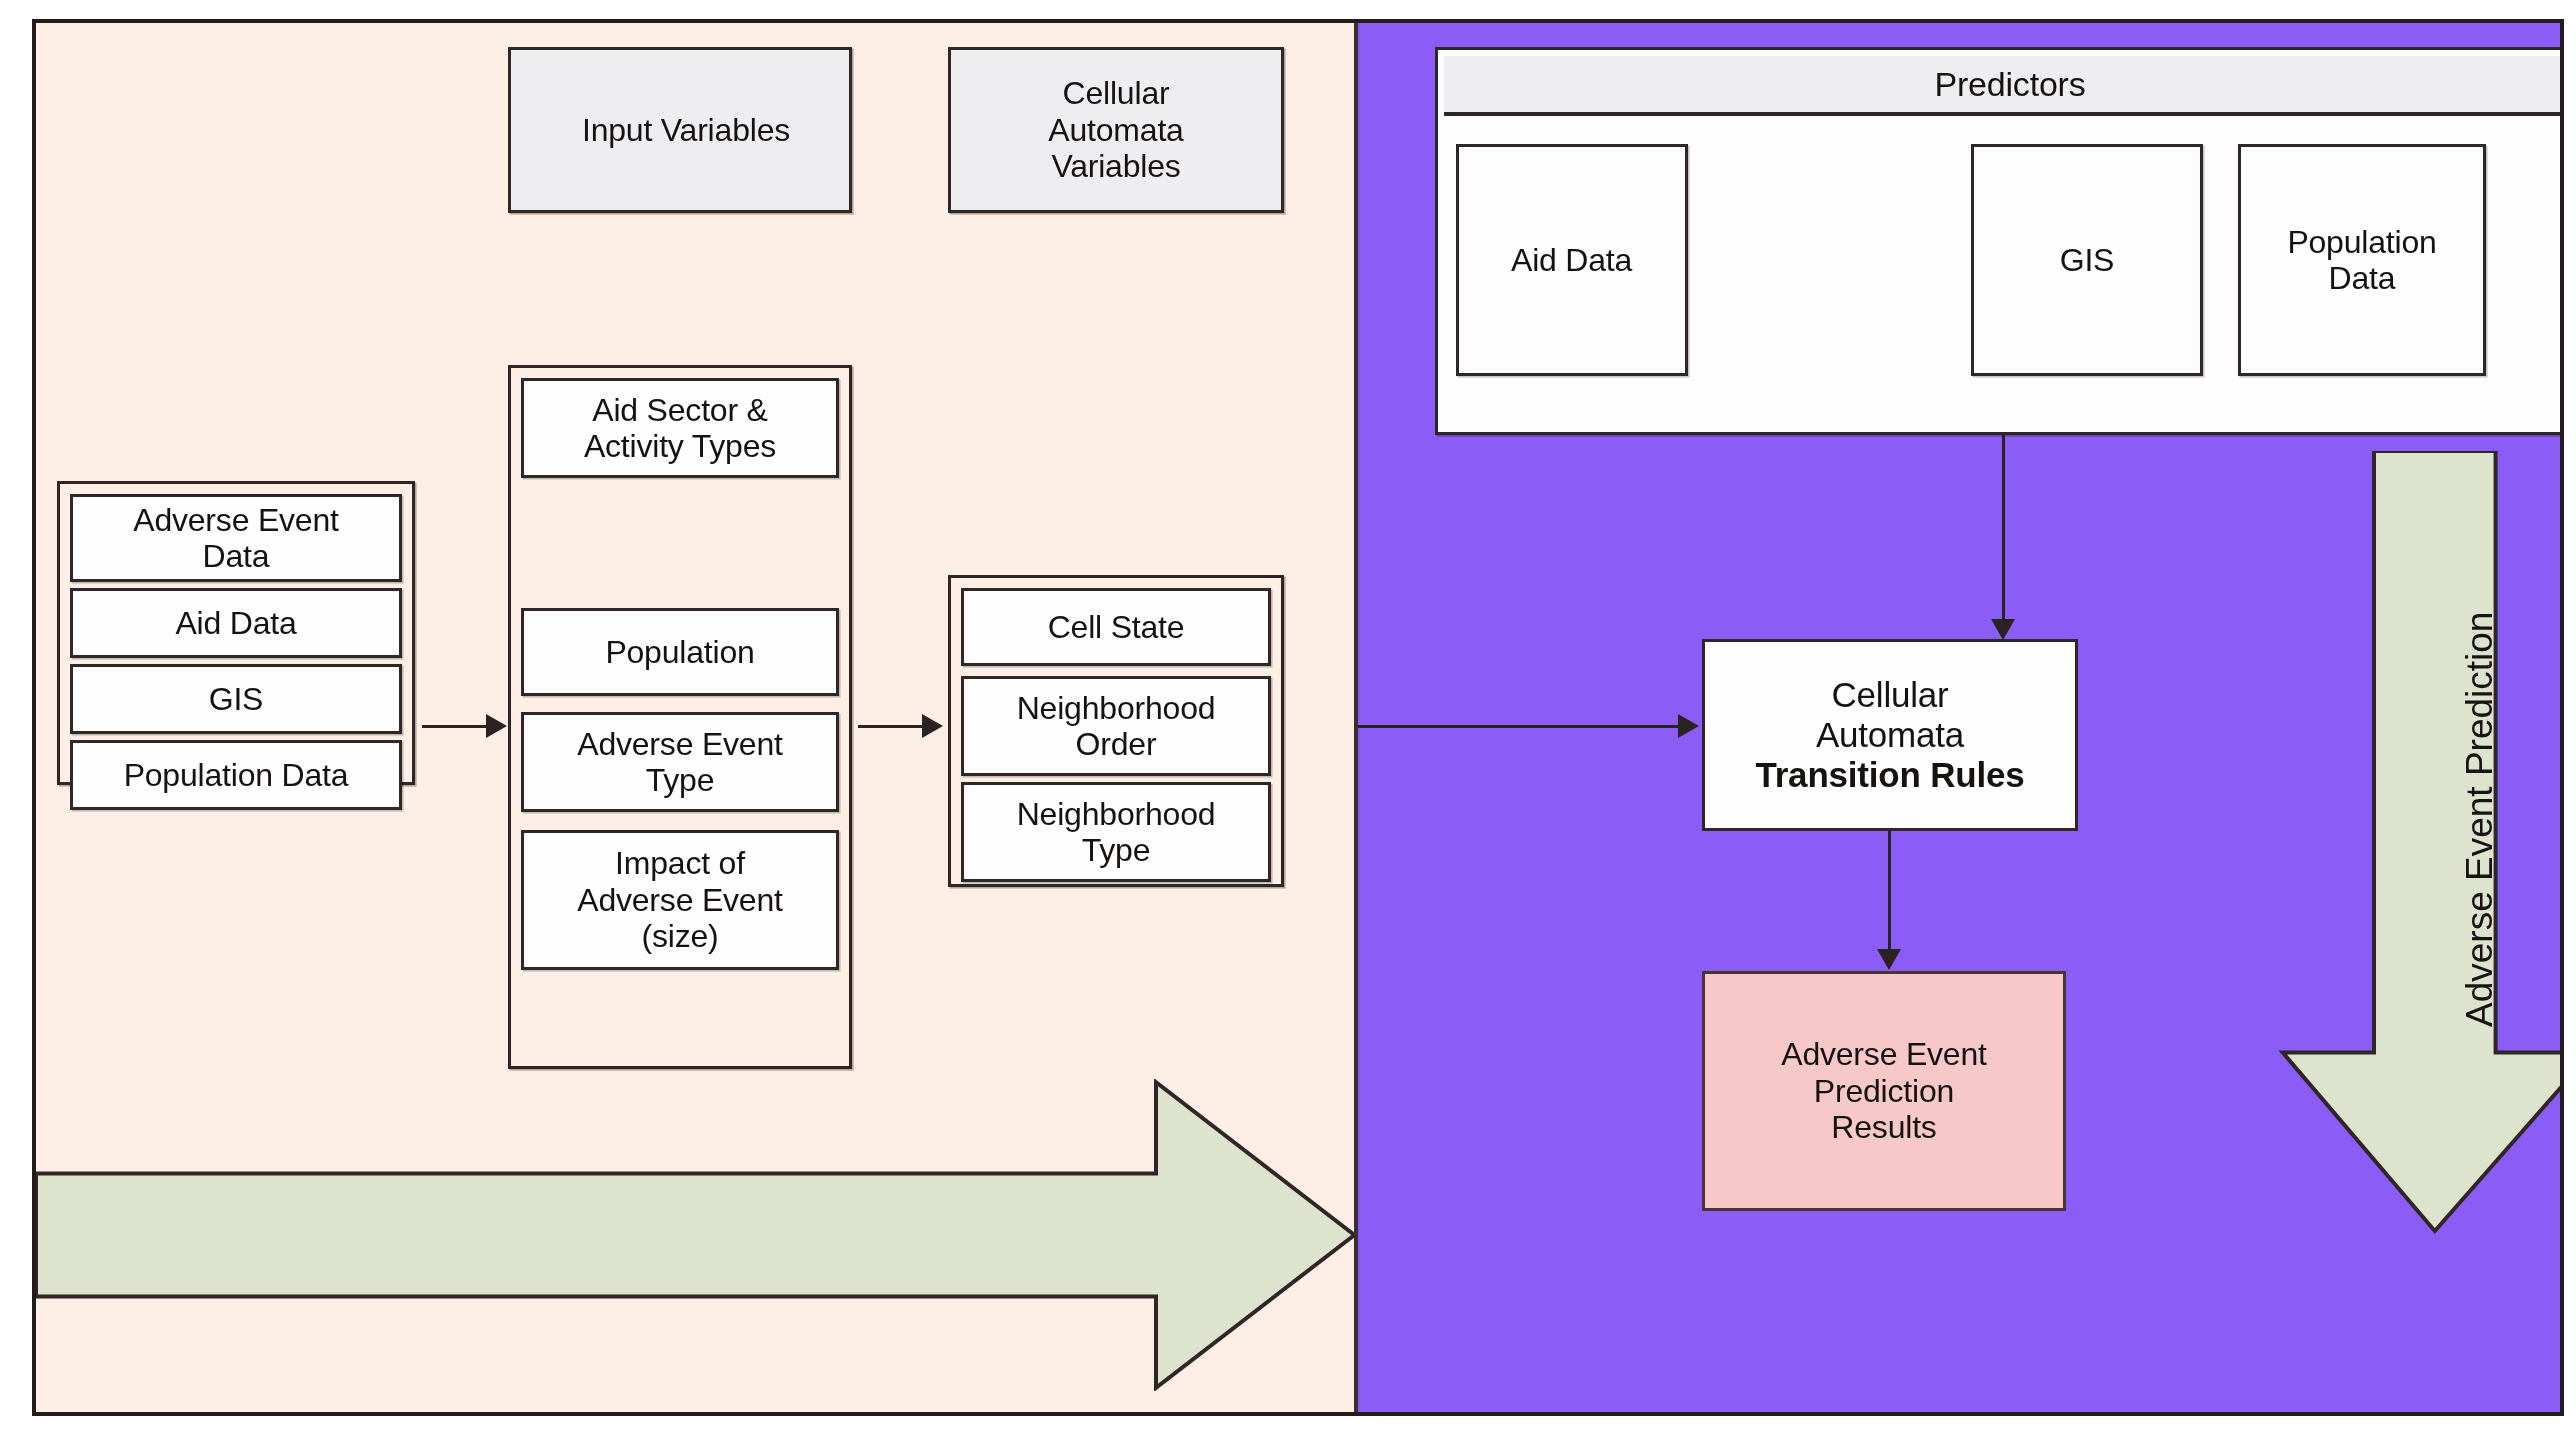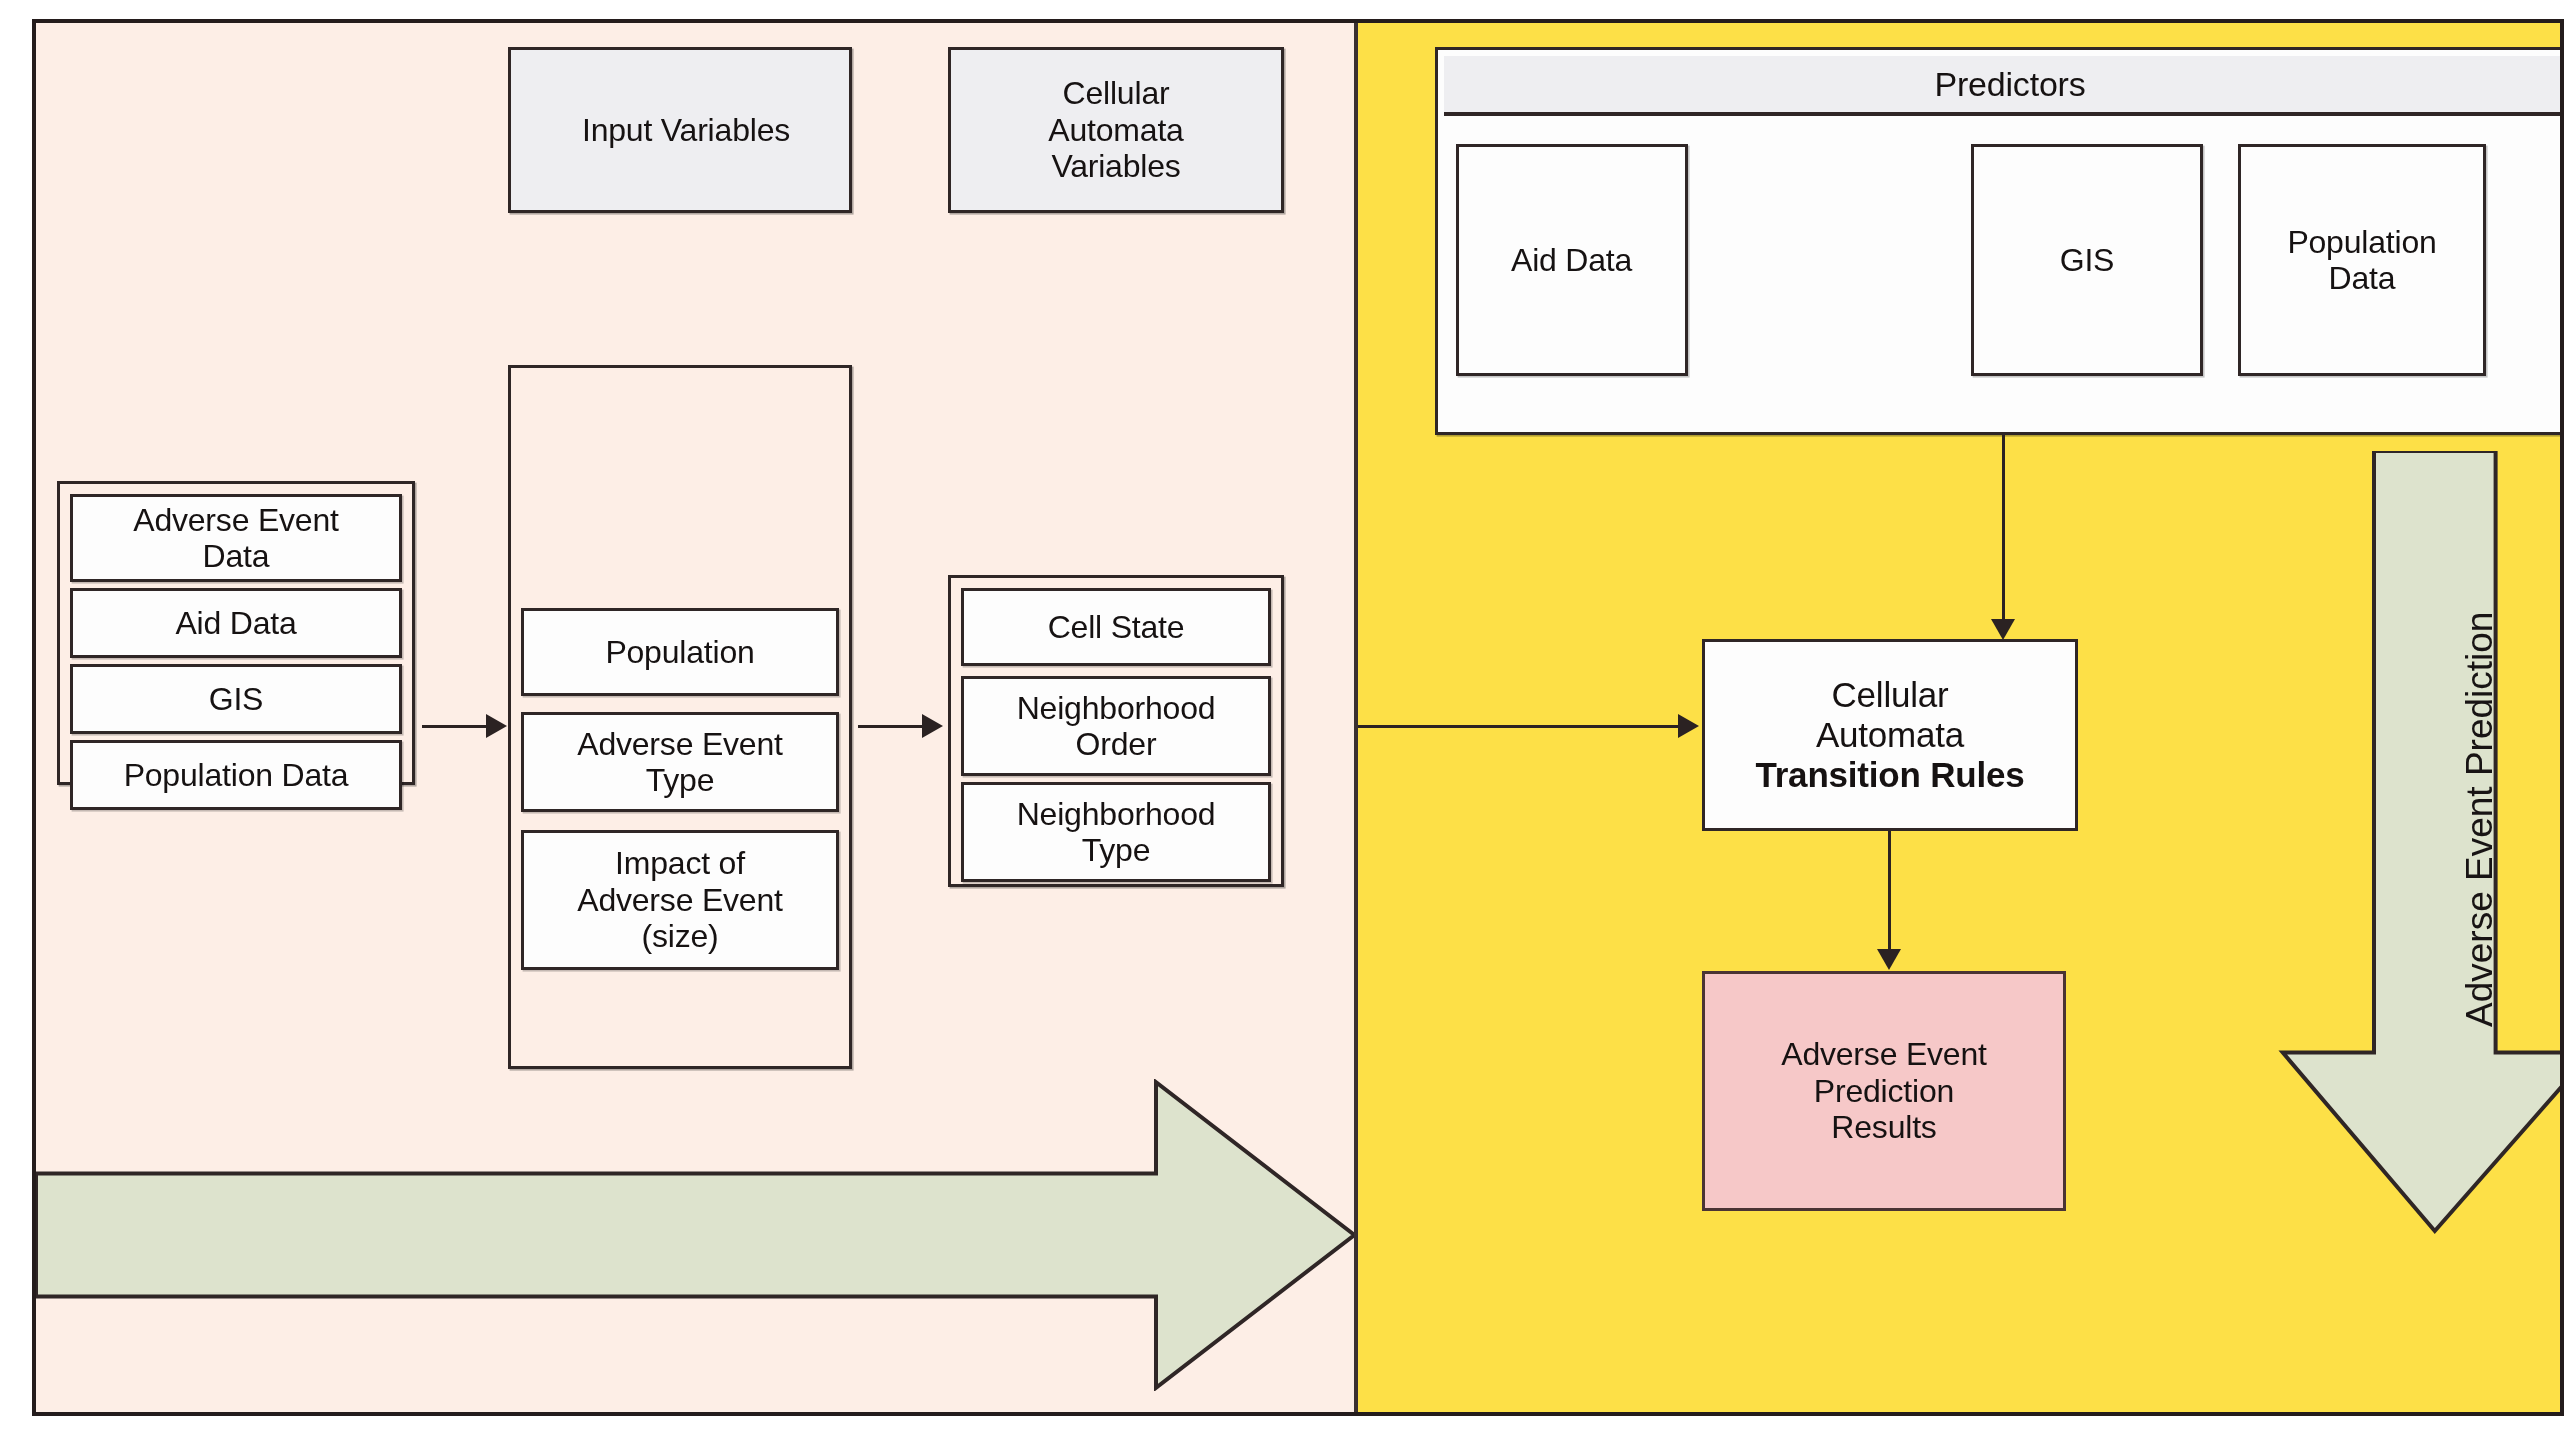--- a/index.html
+++ b/index.html
@@ -27,21 +27,21 @@
     overflow: hidden;
   }
 
   .panel {
     position: absolute;
     top: 0;
     bottom: 0;
     box-sizing: border-box;
   }
   #panel-left  { left: 0;      width: 1318px; background: #fdeee6; }
-  #panel-right { left: 1318px; right: 0;      background: #fde047;
+  #panel-right { left: 1318px; right: 0;      background: #8b5cf6;
                  border-left: 4.8px solid #3a3030; }
 
   
   .box {
     position: absolute;
     box-sizing: border-box;
     border: 3.2px solid #2f2626;
     background: #ffffff;
     display: flex;
     align-items: center;
@@ -148,20 +148,24 @@
       </div>
       <div class="inner" style="top:256px; height:70px;">
         <span style="white-space:pre-line;">Population Data</span>
       </div>
     </div>
 
     <div class="hline" style="left:386px; top:702px; width:69px;"></div>
     <div class="arrow-r" style="left:450px; top:691px;"></div>
 
     <div class="box group" style="left:472px; top:342px; width:344px; height:704px;">
+      <div class="inner" style="top:10.4px;  height:100px;">
+        <span style="white-space:pre-line;">Aid Sector &amp;
+Activity Types</span>
+      </div>
       <div class="inner" style="top:240px; height:88px;">
         <span style="white-space:pre-line;">Population</span>
       </div>
       <div class="inner" style="top:344px; height:100px;">
         <span style="white-space:pre-line;">Adverse Event
 Type</span>
       </div>
       <div class="inner" style="top:462px; height:140px;">
         <span style="white-space:pre-line;">Impact of
 Adverse Event

